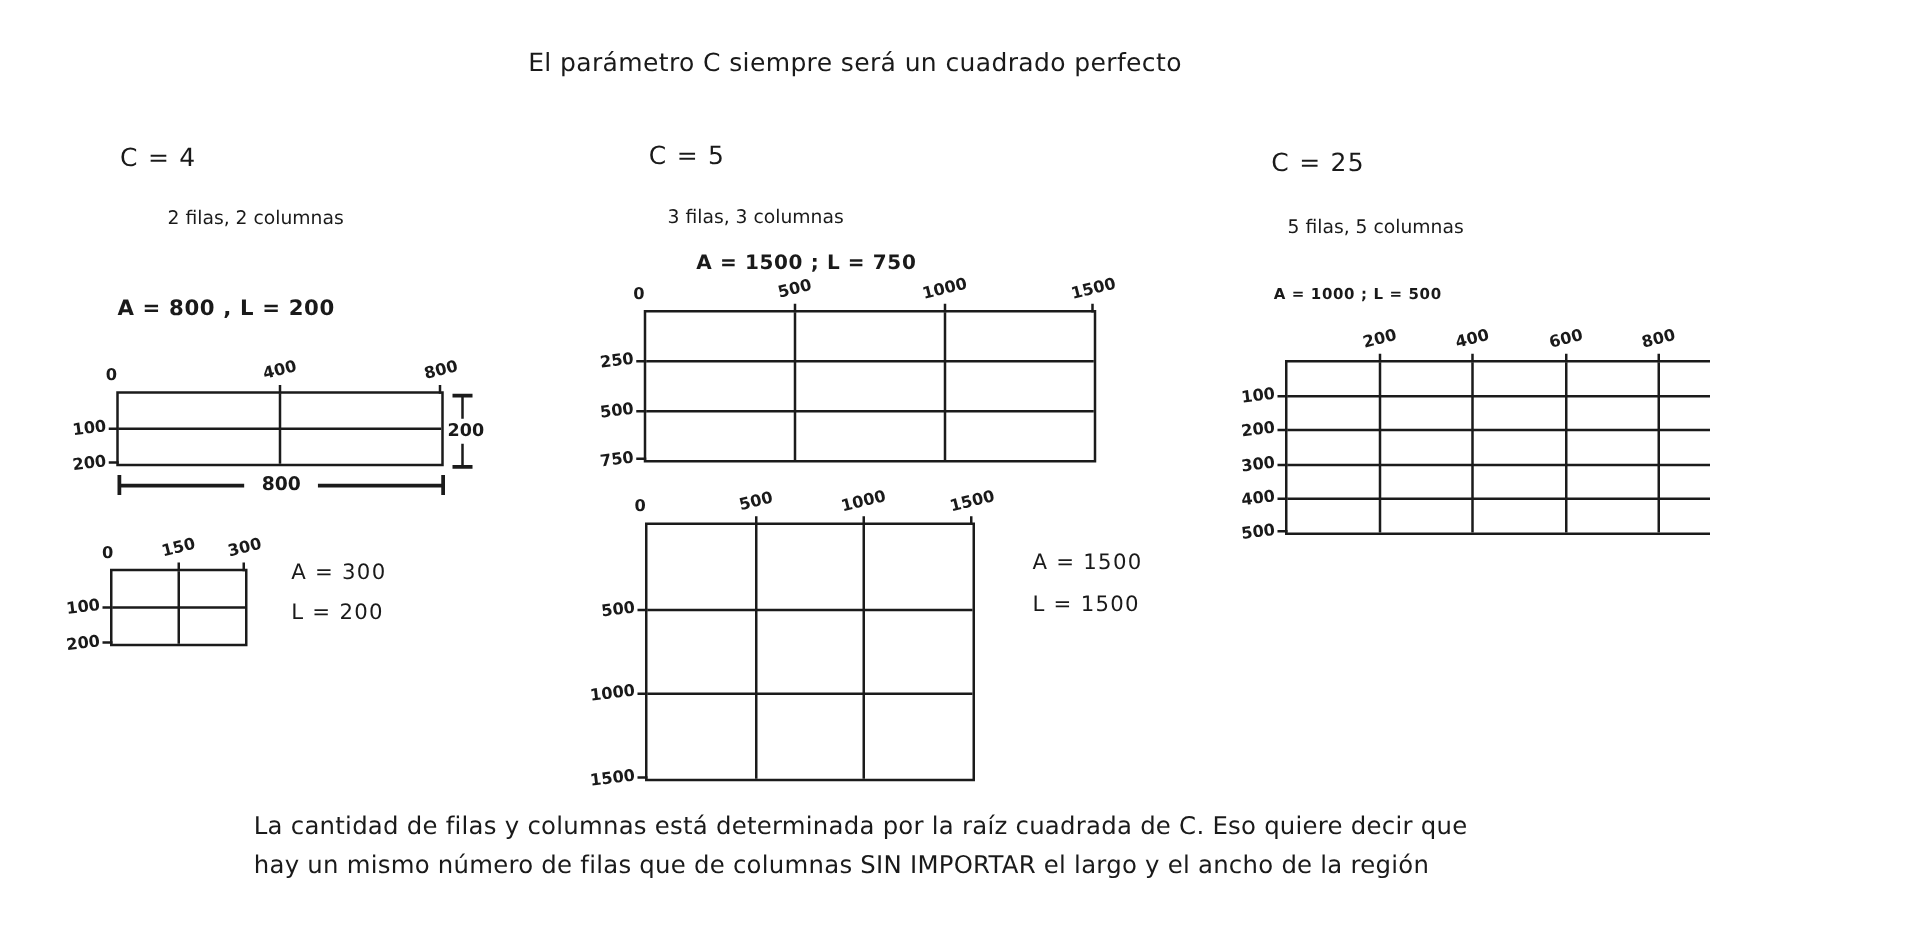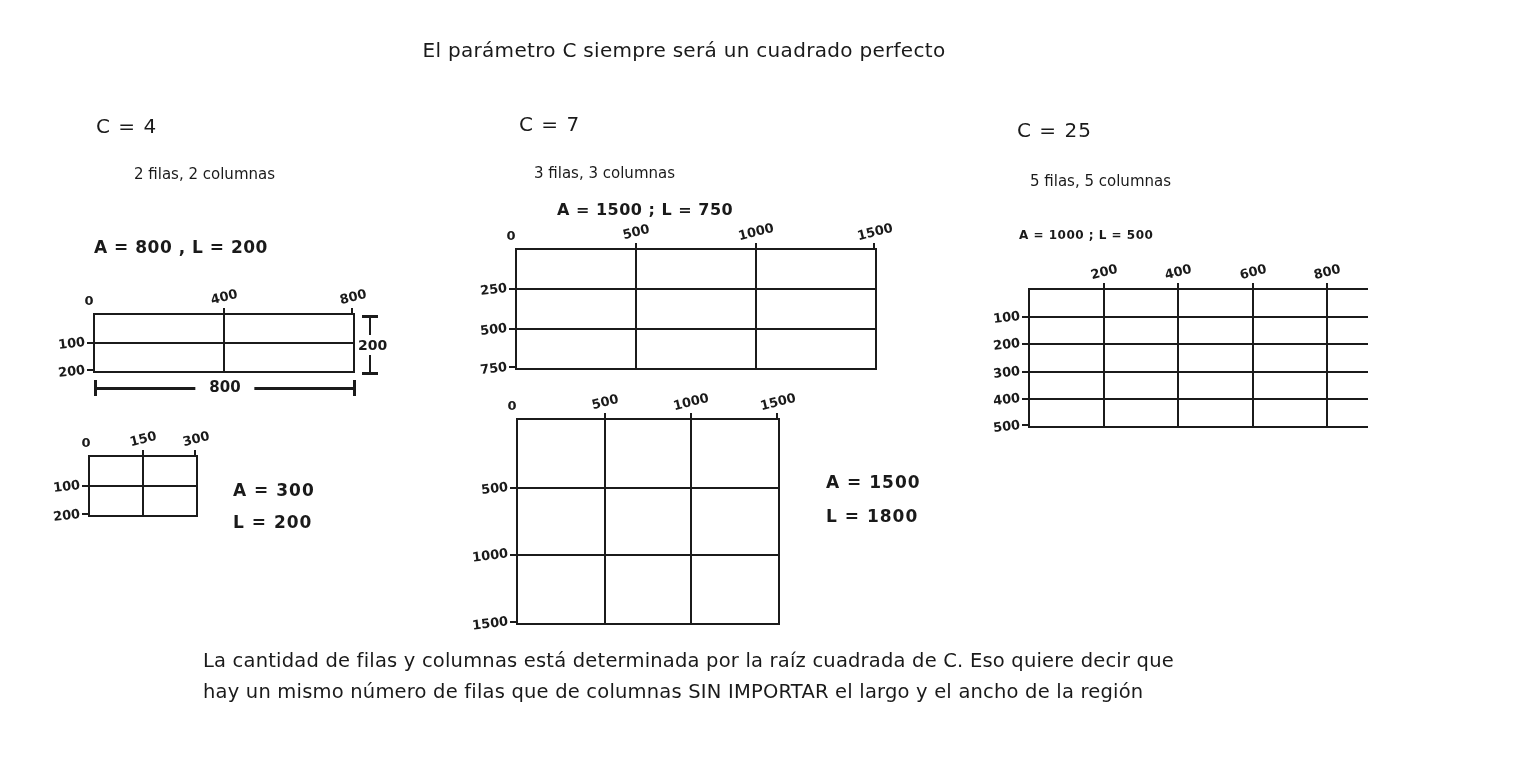--- a/index.html
+++ b/index.html
@@ -6,21 +6,21 @@
   html,body { background:#ffffff; }
   body { font-family:"DejaVu Sans", sans-serif; color:#1a1a1a; }
   .page { position:relative; width:1368px; height:757px; background:#ffffff; overflow:hidden; }
 
   .title { position:absolute; top:38px; left:0; right:0; text-align:center;
            font-size:20px; letter-spacing:.3px; }
 
   .heading   { position:absolute; font-size:20px; letter-spacing:1px; }
   .subhead   { position:absolute; font-size:15px; }
   .params    { position:absolute; font-size:17px; font-weight:700; letter-spacing:.5px; }
-  .note      { position:absolute; font-size:17px; font-weight:700; letter-spacing:1px;margin-top:32px; }
+  .note      { position:absolute; font-size:17px; font-weight:400; letter-spacing:1px; }
 
   .grid { position:absolute; border:2px solid #1b1b1b; background:#fff; }
   .vline { position:absolute; top:0; bottom:0; width:2px; background:#1b1b1b; }
   .hline { position:absolute; left:0; right:0; height:2px; background:#1b1b1b; }
 
   .tick-x { position:absolute; top:-7px; width:2px; height:7px; background:#1b1b1b; }
   .tick-y { position:absolute; left:-8px; width:8px; height:2px; background:#1b1b1b; }
 
   .xlab { position:absolute; top:-26px; font-size:13px; font-weight:700; white-space:nowrap;
           transform:translateX(-50%) rotate(-14deg); }
@@ -93,21 +93,21 @@
     <span class="xlab" style="left:50%">150</span>
     <span class="xlab" style="left:100%">300</span>
     <div class="tick-y" style="top:calc(50% - 1px)"></div>
     <div class="tick-y" style="top:calc(100% - 2px)"></div>
     <span class="ylab" style="top:50%">100</span>
     <span class="ylab" style="top:100%">200</span>
   </div>
   <div class="note" style="left:233px;top:448px">A = 300</div>
   <div class="note" style="left:233px;top:480px">L = 200</div>
 
-  <div class="heading" style="left:519px;top:112px">C = 7</div>
+  <div class="heading" style="left:519px;top:112px">C = 5</div>
   <div class="subhead" style="left:534px;top:164px">3 filas, 3 columnas</div>
   <div class="params" style="left:557px;top:200px;font-size:16px">A = 1500 ;   L = 750</div>
 
   <div class="grid" style="left:515px;top:248px;width:362px;height:122px">
     <div class="vline" style="left:calc(33.33% - 1px)"></div>
     <div class="vline" style="left:calc(66.66% - 1px)"></div>
     <div class="hline" style="top:calc(33.33% - 1px)"></div>
     <div class="hline" style="top:calc(66.66% - 1px)"></div>
     <div class="tick-x" style="left:calc(33.33% - 1px)"></div>
     <div class="tick-x" style="left:calc(66.66% - 1px)"></div>
@@ -137,21 +137,21 @@
     <span class="xlab" style="left:66.66%">1000</span>
     <span class="xlab" style="left:100%">1500</span>
     <div class="tick-y" style="top:calc(33.33% - 1px)"></div>
     <div class="tick-y" style="top:calc(66.66% - 1px)"></div>
     <div class="tick-y" style="top:calc(100% - 2px)"></div>
     <span class="ylab" style="top:33.33%">500</span>
     <span class="ylab" style="top:66.66%">1000</span>
     <span class="ylab" style="top:100%">1500</span>
   </div>
   <div class="note" style="left:826px;top:440px">A = 1500</div>
-  <div class="note" style="left:826px;top:474px">L = 1800</div>
+  <div class="note" style="left:826px;top:474px">L = 1500</div>
 
   <div class="heading" style="left:1017px;top:118px">C = 25</div>
   <div class="subhead" style="left:1030px;top:172px">5 filas, 5 columnas</div>
   <div class="params" style="left:1019px;top:228px;font-size:12px">A = 1000  ;   L = 500</div>
 
   <div class="grid" style="left:1028px;top:288px;width:375px;height:140px">
     <div class="vline" style="left:calc(20% - 1px)"></div>
     <div class="vline" style="left:calc(40% - 1px)"></div>
     <div class="vline" style="left:calc(60% - 1px)"></div>
     <div class="vline" style="left:calc(80% - 1px)"></div>

